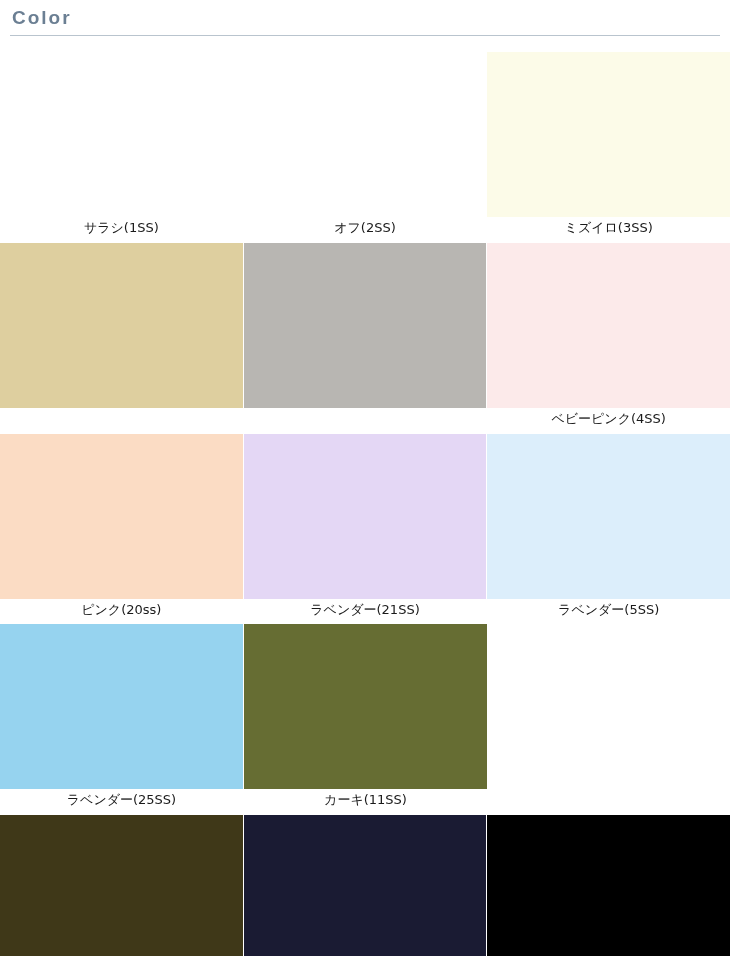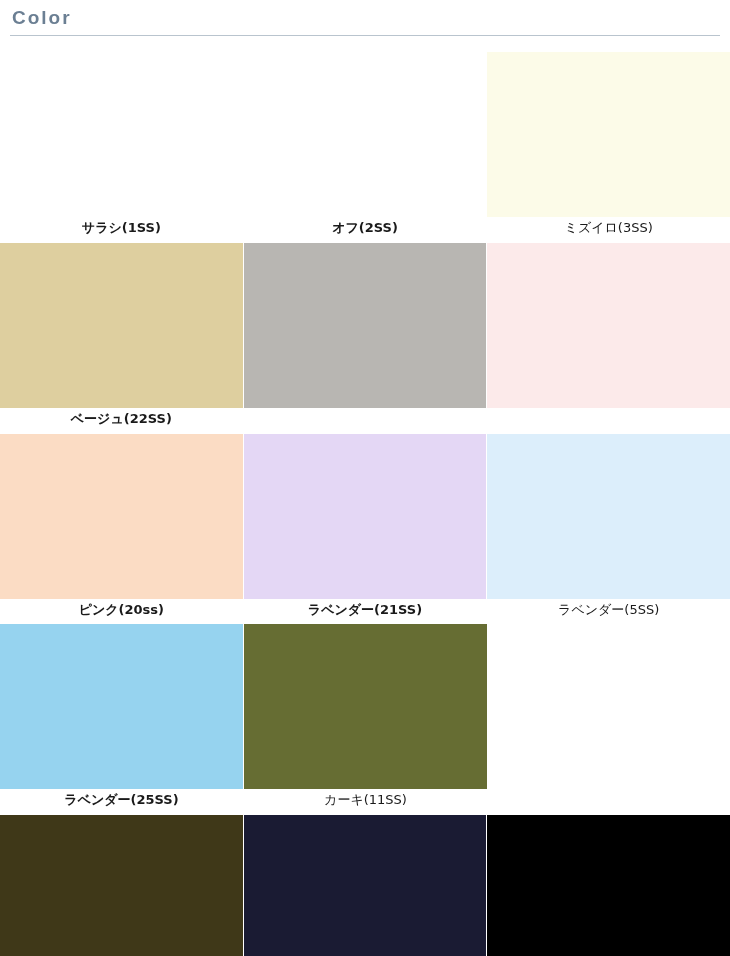--- a/index.html
+++ b/index.html
@@ -48,21 +48,20 @@
     margin-bottom: 2px;
   }
   .swatch-cell {
     width: 243px;
     display: flex;
     flex-direction: column;
     align-items: stretch;
   }
   .swatch-cell.gap-right {
     margin-right: 1px;
-    font-weight: bold;
   }
   .swatch-chip {
     height: 165px;
     width: 100%;
     display: block;
   }
   .swatch-label {
     text-align: center;
     font-size: 13px;
     color: #1a1a1a;
@@ -93,27 +92,27 @@
     </div>
     <div class="swatch-cell">
       <div class="swatch-chip" style="background-color: rgb(252, 251, 232);"></div>
       <div class="swatch-label">ミズイロ(3SS)</div>
     </div>
   </div>
 
   <div class="swatch-row">
     <div class="swatch-cell gap-right">
       <div class="swatch-chip" style="background-color: rgb(222, 207, 159);"></div>
-      <div class="swatch-label">ベージュ(22SS)</div>
     </div>
     <div class="swatch-cell gap-right">
       <div class="swatch-chip" style="background-color: rgb(184, 182, 178);"></div>
     </div>
     <div class="swatch-cell">
       <div class="swatch-chip" style="background-color: rgb(252, 234, 234);"></div>
+      <div class="swatch-label">ベビーピンク(4SS)</div>
     </div>
   </div>
 
   <div class="swatch-row">
     <div class="swatch-cell gap-right">
       <div class="swatch-chip" style="background-color: rgb(251, 220, 196);"></div>
       <div class="swatch-label">ピンク(20ss)</div>
     </div>
     <div class="swatch-cell gap-right">
       <div class="swatch-chip" style="background-color: rgb(228, 215, 245);"></div>

